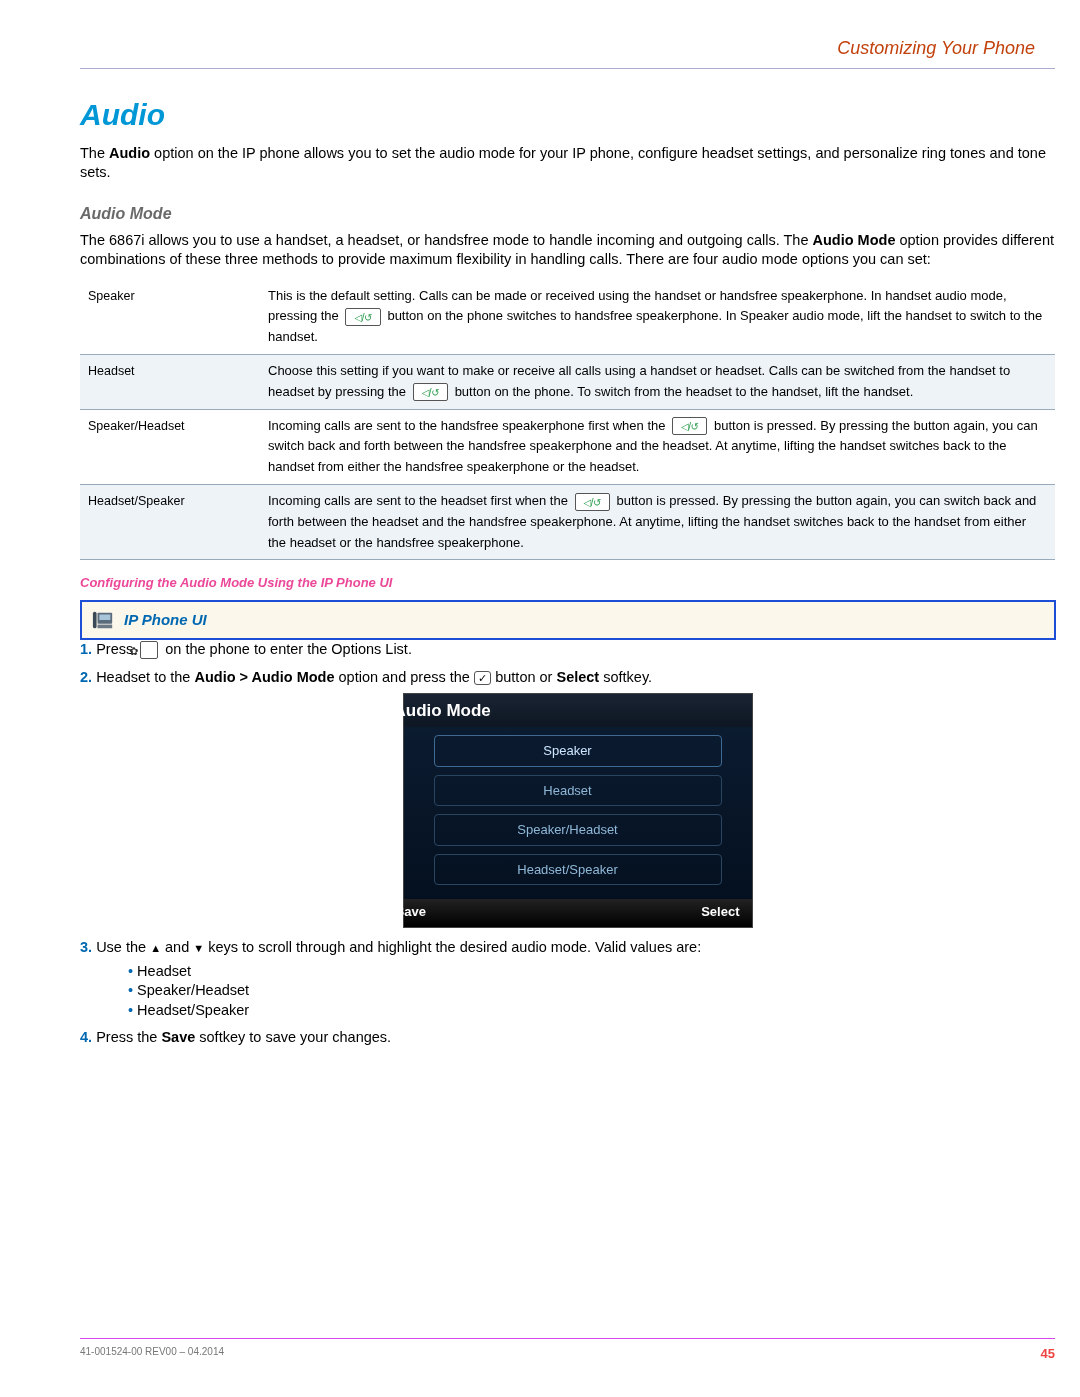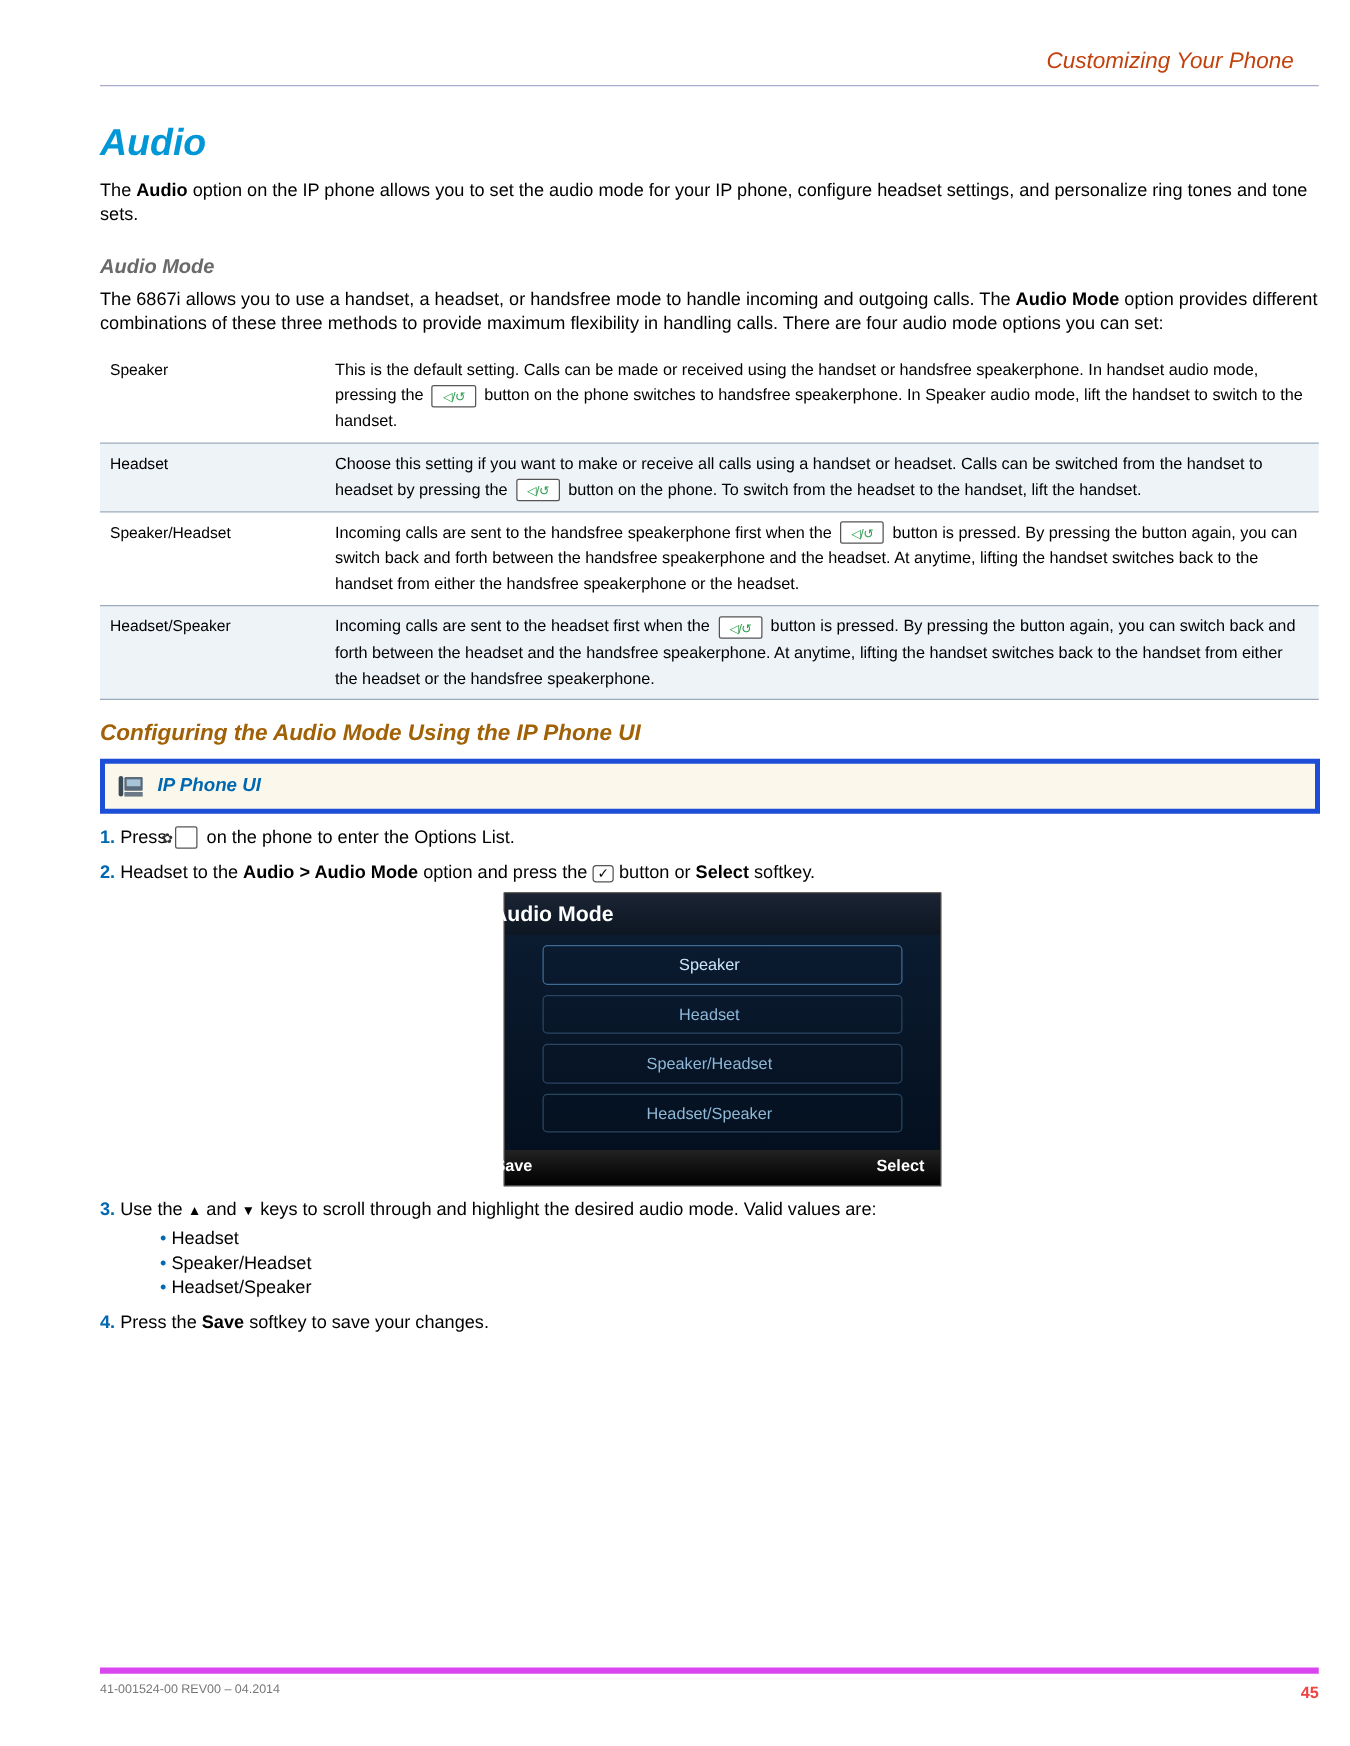--- a/index.html
+++ b/index.html
@@ -33,22 +33,22 @@
   }
   h2 {
     color: #6a6a6a;
     font-size: 16px;
     font-style: italic;
     font-weight: 700;
     margin-top: 20px;
     margin-bottom: 6px;
   }
   h3 {
-    color: #a16207;
-    font-size: 18px;
+    color: #ec4899;
+    font-size: 13px;
     font-style: italic;
     font-weight: 700;
     margin-top: 14px;
     margin-bottom: 8px;
   }
   p { margin-bottom: 4px; }
   .b { font-weight: 700; }
 
   table.modes {
     width: 100%;
@@ -89,27 +89,26 @@
   .spk-icon::before {
     content: "◁/↺";
     font-size: 10px;
     color: #2e9e4f;
     letter-spacing: -0.5px;
   }
   .gear-icon::before { content: "✿"; font-size: 11px; color:#333; }
   .check-icon { border:1px solid #555; border-radius:3px; padding:0 3px; font-size:11px; }
 
   .ui-box {
-    border: 4px solid #1d4ed8;
+    border: 2px solid #1d4ed8;
     background: #fbf7ea;
     padding: 8px 10px;
     display: flex;
     align-items: center;
     gap: 10px;
-    margin-bottom: 10px;
     width: 976px;
   }
   .ui-box .phone-ico {
     width: 22px; height: 20px;
   }
   .ui-box .lbl {
     color: #0067b1;
     font-style: italic;
     font-weight: 700;
     font-size: 15px;
@@ -157,21 +156,21 @@
     color: #fff;
     font-weight: 700;
     font-size: 13px;
   }
 
   .footer {
     position: absolute;
     bottom: 34px;
     left: 80px;
     right: 25px;
-    border-top: 5px solid #d946ef;
+    border-top: 1px solid #d946ef;
     padding-top: 6px;
     display: flex;
     justify-content: space-between;
     font-size: 10px;
     color: #777;
   }
   .footer .pg { color: #ef4444; font-weight: 700; font-size: 13px; }
   .tri { font-size: 11px; }
 </style>
 </head>

